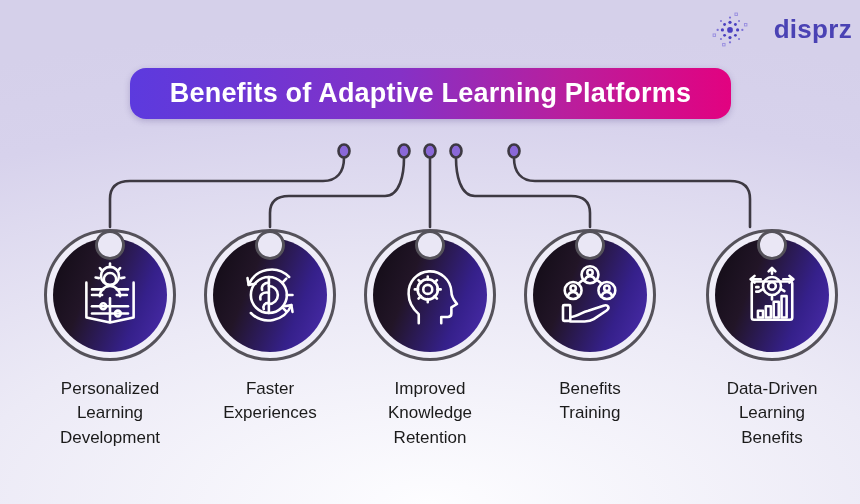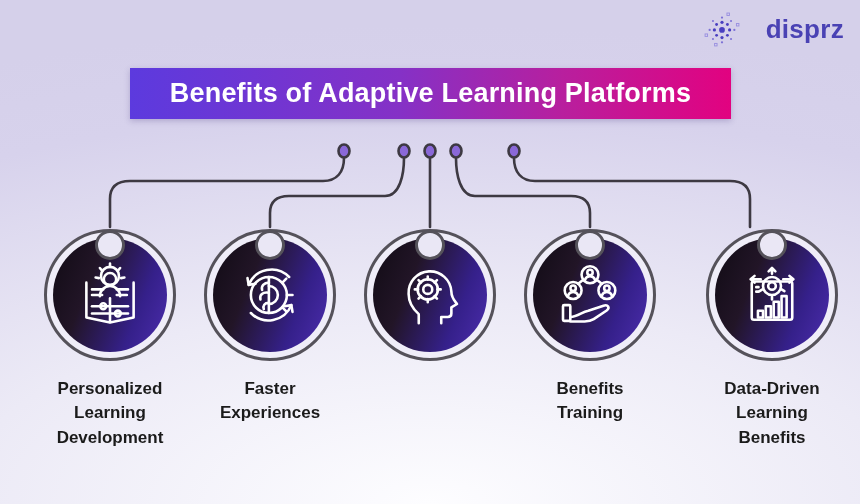--- a/index.html
+++ b/index.html
@@ -5,26 +5,26 @@
   html,body{margin:0;padding:0;}
   .canvas{
     position:relative;
     width:860px;height:504px;
     overflow:hidden;
     font-family:"Liberation Sans",sans-serif;
     background:
       radial-gradient(130% 95% at 50% 100%, #fdfdff 0%, #eceaf6 42%, #d7d2ec 82%, #d5d0ea 100%);
   }
   
-  .brand{position:absolute;top:10px;right:16px;display:flex;align-items:center;gap:25px;}
+  .brand{position:absolute;top:10px;right:8px;display:flex;align-items:center;gap:25px;}
   .brand-name{font-size:26px;font-weight:700;color:#4a42b4;letter-spacing:.3px;}
   
   .banner{
     position:absolute;left:130px;top:68px;width:601px;height:51px;
-    border-radius:0;
+    border-radius:16px;
     background:linear-gradient(90deg,#5c3ade 0%,#8531c6 45%,#b81f9e 72%,#e20280 100%);
     display:flex;align-items:center;justify-content:center;
     box-shadow:0 2px 6px rgba(60,40,120,.25);
   }
   .banner h1{
     margin:0;color:#fff;font-size:27px;font-weight:700;letter-spacing:.2px;white-space:nowrap;
   }
   
   .connectors{position:absolute;left:0;top:0;z-index:1;pointer-events:none;}
   
@@ -42,21 +42,21 @@
   }
   .neck{
     position:absolute;left:50%;top:-2px;margin-left:-15px;
     width:24px;height:24px;border:3px solid #55525a;border-radius:50%;
     background:#eae7f5;z-index:3;
   }
   .glyph{width:72px;height:72px;}
   .glyph *{stroke:#ffffff;stroke-width:2.3;fill:none;stroke-linecap:round;stroke-linejoin:round;}
   
   .label{
-    margin-top:16px;font-size:17px;font-weight:700;color:#1b1b1b;line-height:1.43;
+    margin-top:16px;font-size:17px;font-weight:400;color:#1b1b1b;line-height:1.43;
   }
   .label span{display:block;}
 </style>
 </head>
 <body>
 
 <div class="canvas">
 
   <div class="brand">
     <svg class="brand-mark" width="38" height="38" viewBox="0 0 40 40">
@@ -166,20 +166,25 @@
       <span class="neck"></span>
       <div class="medal-inner">
         <svg class="glyph" viewBox="0 0 64 64">
           <path d="M22,57 v-8 c-6,-5.5 -9,-11.5 -9,-18 a19,19 0 0 1 38,-2 c0,5 2,7 5,11 l-5,3 v5.5 c0,2 -1.2,3 -3.2,3 h-5.8 v5.5"></path>
           <circle cx="30" cy="27" r="4"></circle>
           <circle cx="30" cy="27" r="9"></circle>
           <path d="M30,15.5 v3 M30,35.5 v3 M18.5,27 h3 M38.5,27 h3 M21.8,18.8 l2.2,2.2 M36,33 l2.2,2.2 M21.8,35.2 l2.2,-2.2 M36,21 l2.2,-2.2"></path>
         </svg>
       </div>
     </div>
+    <div class="label">
+      <span>Improved</span>
+      <span>Knowledge</span>
+      <span>Retention</span>
+    </div>
   </div>
 
   <div class="item i3">
     <div class="medal">
       <span class="neck"></span>
       <div class="medal-inner">
         <svg class="glyph" viewBox="0 0 64 64">
           <path d="M26,18.5 L21.5,22 M38,18.5 L42.5,22"></path>
           <circle cx="32" cy="14" r="7.5"></circle>
           <circle cx="32" cy="12" r="2.4"></circle>

